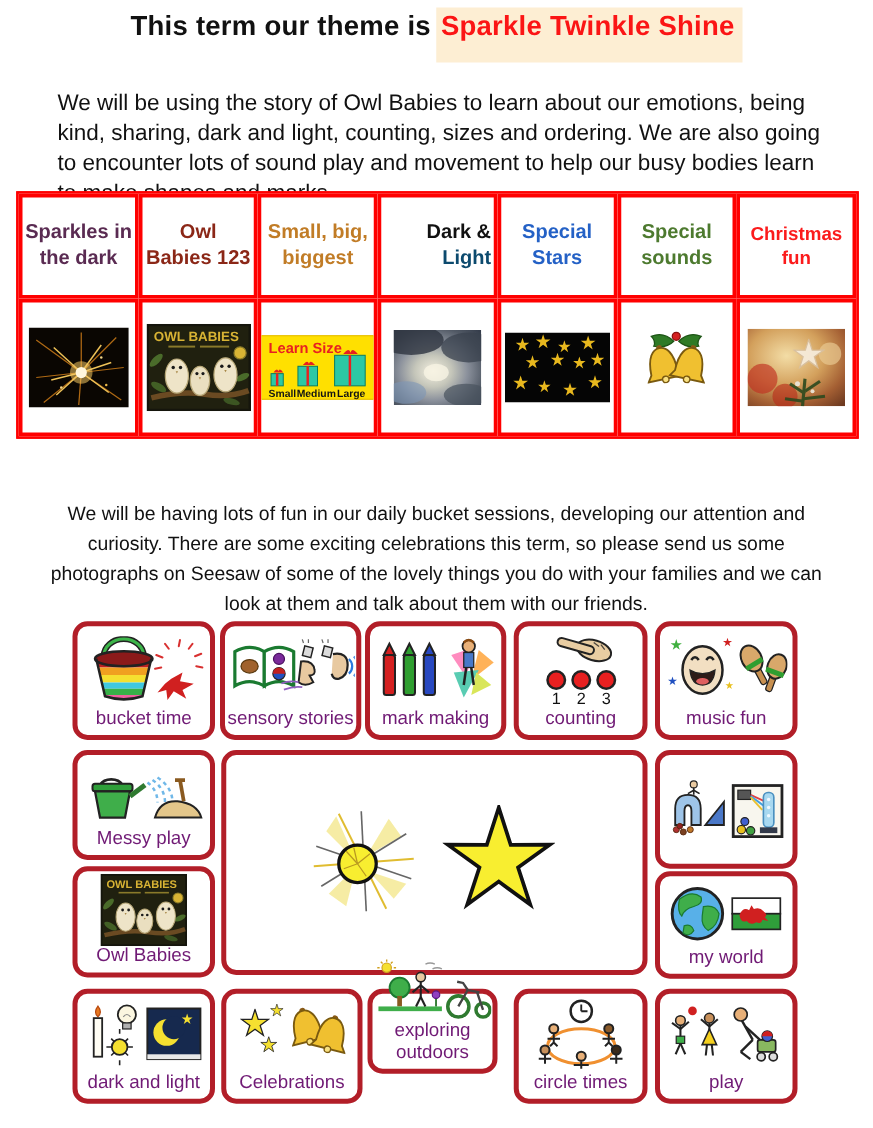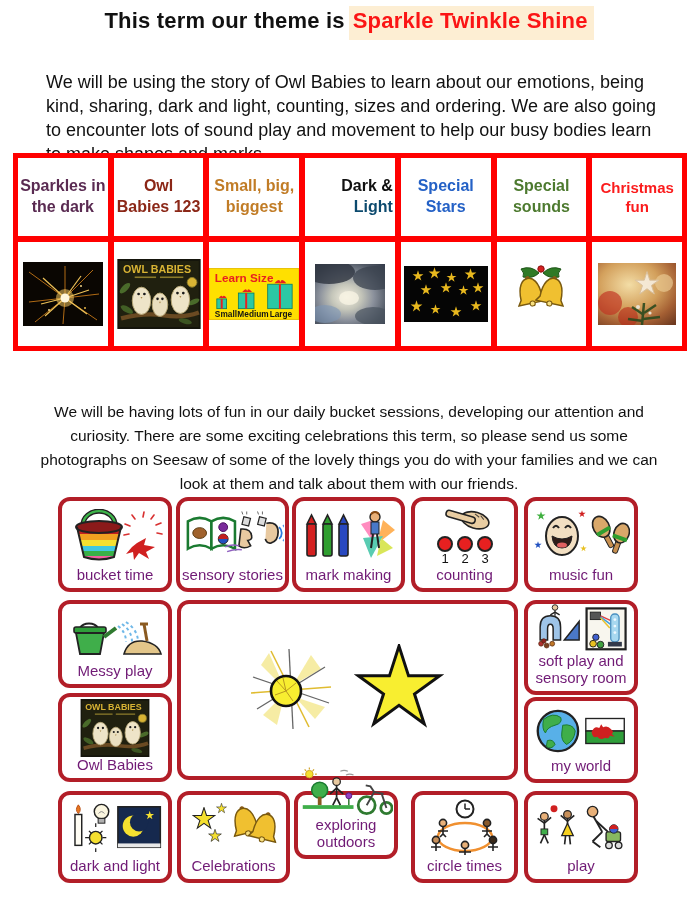--- a/index.html
+++ b/index.html
@@ -1,21 +1,21 @@
 <!DOCTYPE html>
 <html><head>
 <meta charset="utf-8">
 <style>
   html,body{margin:0;padding:0;background:#fff;}
   .page{position:relative;width:698px;height:902px;background:#fff;
         font-family:"Liberation Sans",sans-serif;color:#111;overflow:hidden;}
   
   .title{position:absolute;left:0;top:8px;width:100%;text-align:center;
          font-size:22px;font-weight:bold;letter-spacing:.2px;}
-  .title .hl{color:#fb1515;background:#fdeed3;padding:2px 6px 7px 4px;margin-left:4px;}
+  .title .hl{color:#fb1515;background:#fdeed3;padding:2px 6px 17px 4px;margin-left:4px;}
   
   .intro{position:absolute;left:46px;top:52px;width:616px;font-size:18px;
          line-height:24px;text-align:left;}
   .bucket{position:absolute;left:36px;top:384px;width:626px;font-size:15.5px;
           line-height:24px;text-align:center;}
   
   .ttable{position:absolute;left:13px;top:153px;width:670px;
           display:grid;grid-template-columns:repeat(7,1fr);
           grid-template-rows:84px 110px;border:2px solid #ff0000;background:#ff0000;}
   .tcell{border:3px solid #ff0000;background:#fff;display:flex;
@@ -452,21 +452,20 @@
           <rect x="82" y="14" width="9" height="30" rx="4" fill="#a8d8f0" stroke="#4a90c0" stroke-width="1.4"></rect>
           <circle cx="86.5" cy="20" r="1.5" fill="#eef8ff"></circle>
             <circle cx="86.5" cy="27" r="1.5" fill="#eef8ff"></circle>
             <circle cx="86.5" cy="34" r="1.5" fill="#eef8ff"></circle>
           <rect x="79" y="44" width="15" height="5" fill="#333a4a"></rect>
           <circle cx="63" cy="46" r="3.6" fill="#e8c020" stroke="#222"></circle>
           <circle cx="71" cy="47" r="3.6" fill="#40a040" stroke="#222"></circle>
           <circle cx="66" cy="39" r="3.4" fill="#4060d0" stroke="#222"></circle>
         </svg>
       </div>
-      <div class="lb">soft play and sensory room</div>
     </div>
 
     <div class="card" style="left:58px;top:203px;width:114px;height:89px">
       <div class="ic">
         <svg width="78" height="58" viewBox="0 0 86 72">
             <use href="#owlcover"></use>
           </svg>
       </div>
       <div class="lb">Owl Babies</div>
     </div>

